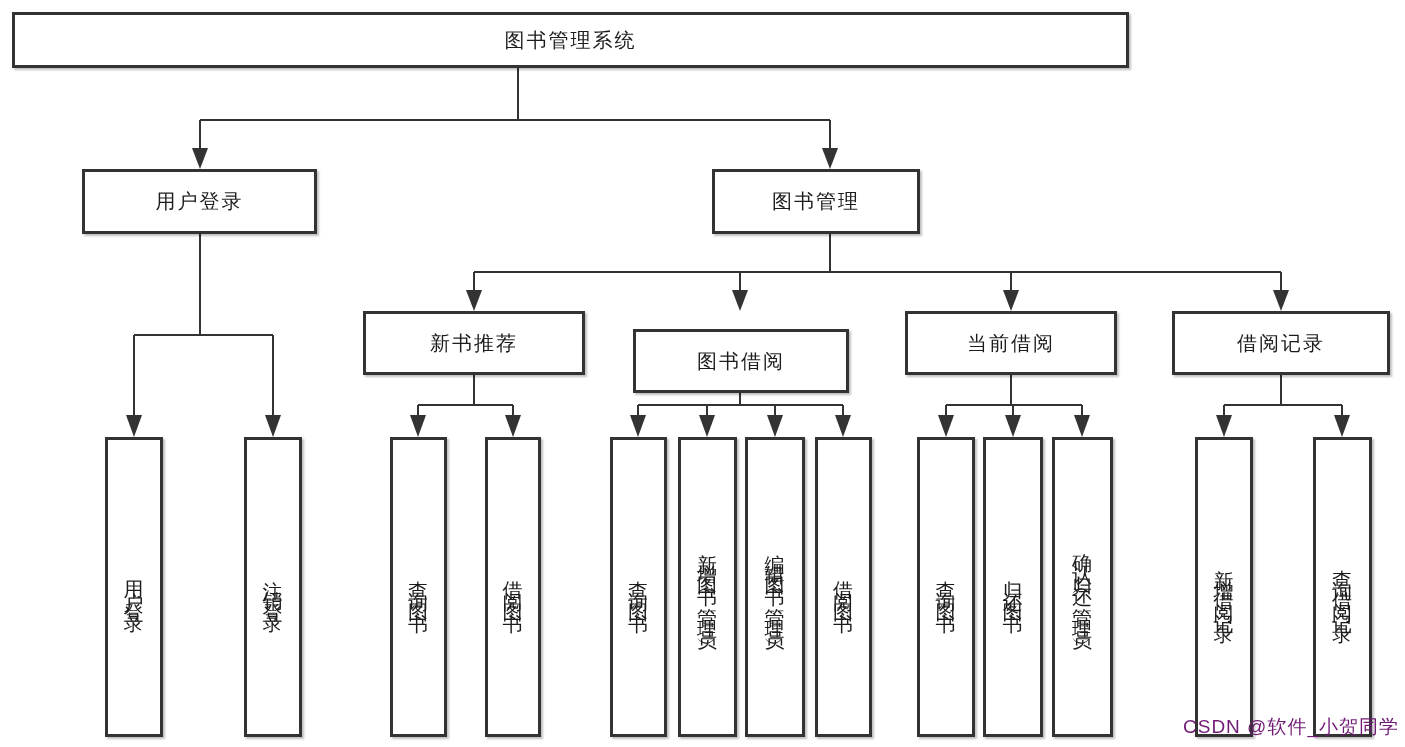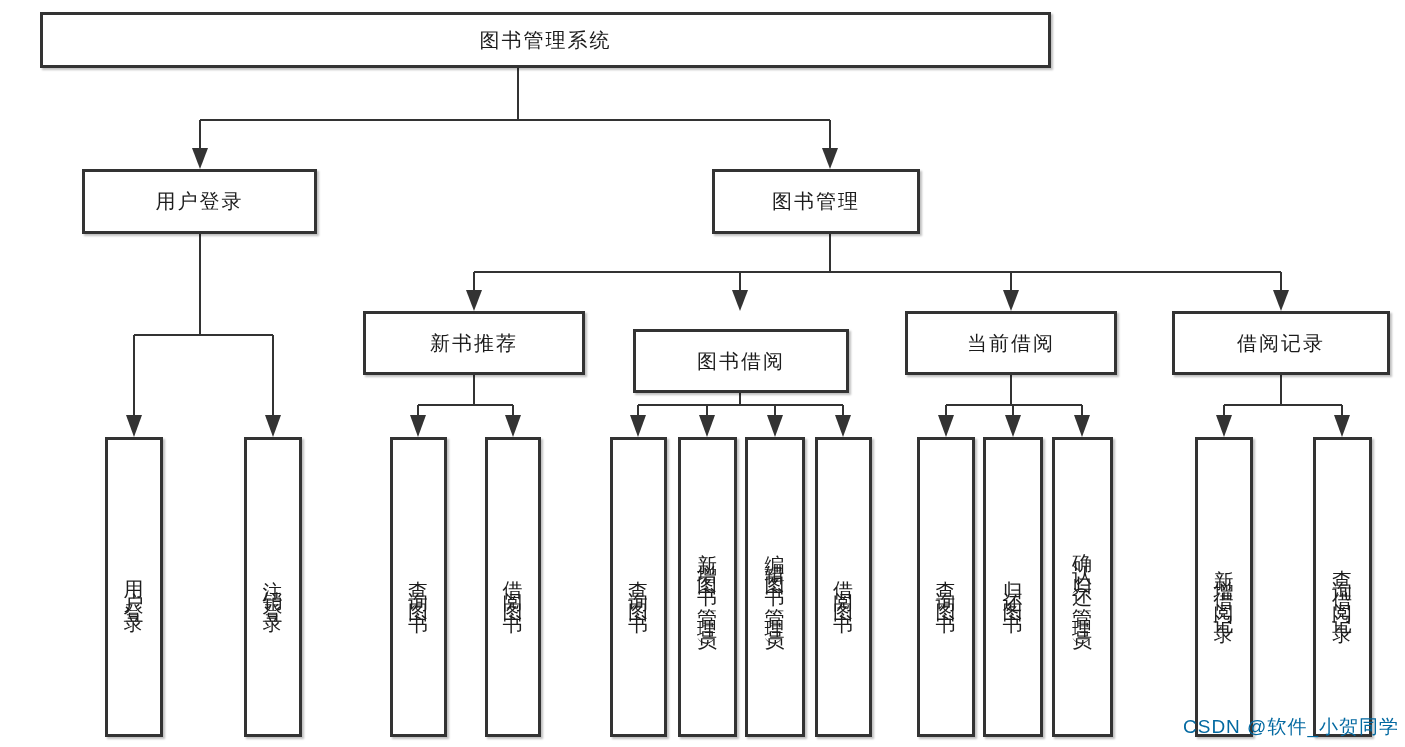--- a/index.html
+++ b/index.html
@@ -41,21 +41,21 @@
     letter-spacing: 11px;
     line-height: 1;
     white-space: nowrap;
   }
   .watermark {
     position: absolute;
     left: 1183px;
     top: 714px;
     font-size: 19px;
     letter-spacing: 1px;
-    color: #0369a1;
+    color: #701a75;
     z-index: 3;
     white-space: nowrap;
   }
 </style>
 </head>
 <body>
 
 <div class="canvas">
 
   <svg class="connectors" viewBox="0 0 1405 747" xmlns="http://www.w3.org/2000/svg">
@@ -94,21 +94,21 @@
       <polygon points="767,415 783,415 775,437"></polygon>
       <polygon points="835,415 851,415 843,437"></polygon>
       <polygon points="938,415 954,415 946,437"></polygon>
       <polygon points="1005,415 1021,415 1013,437"></polygon>
       <polygon points="1074,415 1090,415 1082,437"></polygon>
       <polygon points="1216,415 1232,415 1224,437"></polygon>
       <polygon points="1334,415 1350,415 1342,437"></polygon>
     </g>
   </svg>
 
-  <div class="node" style="left:12px; top:12px; width:1011px; height:56px;margin-left:28px;">
+  <div class="node" style="left:12px; top:12px; width:1117px; height:56px;">
     <span class="h-label">图书管理系统</span>
   </div>
 
   <div class="node" style="left:82px; top:169px; width:235px; height:65px;">
     <span class="h-label">用户登录</span>
   </div>
   <div class="node" style="left:712px; top:169px; width:208px; height:65px;">
     <span class="h-label">图书管理</span>
   </div>
 

